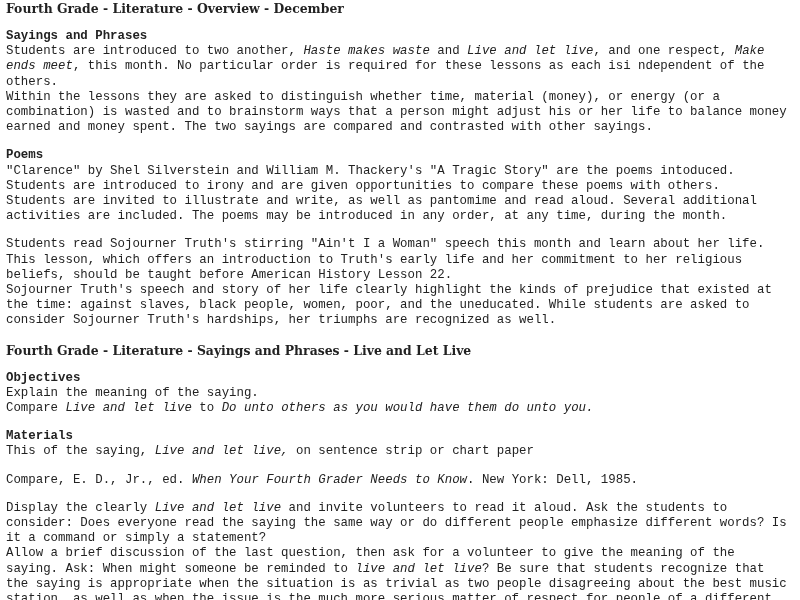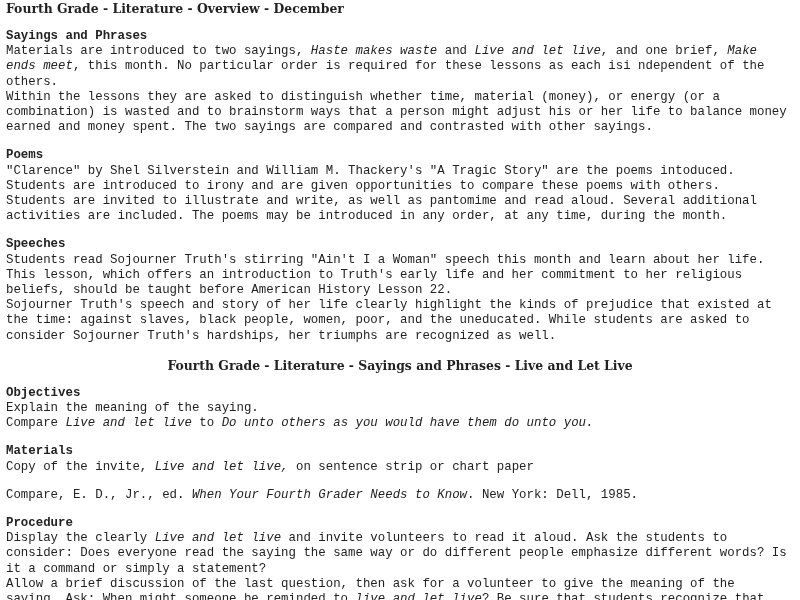--- a/index.html
+++ b/index.html
@@ -8,64 +8,62 @@
     font-family: "DejaVu Serif", serif;
     font-size: 12.4px;
     line-height: 15.2px;
     color: #222222;
   }
   .page { padding: 0 6px; }
   .doc-title { font-weight: bold; margin: 0; padding-top: 1px; height: 15px; }
   .section { margin-top: 13px; font-family: Liberation Mono, monospace; }
   .section-title { font-weight: bold; margin: 0; }
   .para { margin: 0; }
-  .doc-title.second { margin-top: 13px; text-align: center; }
+  .doc-title.second { margin-top: 13px; }
   i { font-style: italic; }
 </style>
 </head>
 <body>
 
 <div class="page">
 
   <div class="doc-title">Fourth Grade - Literature - Overview - December</div>
 
   <div class="section">
     <div class="section-title">Sayings and Phrases</div>
-    <p class="para"><span>Materials are introduced to two sayings, </span><i>Haste makes waste</i><span> and </span><i>Live and let live</i><span>, and one brief, </span><i>Make ends meet</i><span>, this month. No particular order is required for these lessons as each isi ndependent of the others.</span></p>
+    <p class="para"><span>Students are introduced to two another, </span><i>Haste makes waste</i><span> and </span><i>Live and let live</i><span>, and one respect, </span><i>Make ends meet</i><span>, this month. No particular order is required for these lessons as each isi ndependent of the others.</span></p>
     <p class="para">Within the lessons they are asked to distinguish whether time, material (money), or energy (or a combination) is wasted and to brainstorm ways that a person might adjust his or her life to balance money earned and money spent. The two sayings are compared and contrasted with other sayings.</p>
   </div>
 
   <div class="section">
     <div class="section-title">Poems</div>
     <p class="para">"Clarence" by Shel Silverstein and William M. Thackery's "A Tragic Story" are the poems intoduced. Students are introduced to irony and are given opportunities to compare these poems with others.</p>
     <p class="para">Students are invited to illustrate and write, as well as pantomime and read aloud. Several additional activities are included. The poems may be introduced in any order, at any time, during the month.</p>
   </div>
 
   <div class="section">
-    <div class="section-title">Speeches</div>
     <p class="para">Students read Sojourner Truth's stirring "Ain't I a Woman" speech this month and learn about her life. This lesson, which offers an introduction to Truth's early life and her commitment to her religious beliefs, should be taught before American History Lesson 22.</p>
     <p class="para">Sojourner Truth's speech and story of her life clearly highlight the kinds of prejudice that existed at the time: against slaves, black people, women, poor, and the uneducated. While students are asked to consider Sojourner Truth's hardships, her triumphs are recognized as well.</p>
   </div>
 
   <div class="doc-title second">Fourth Grade - Literature - Sayings and Phrases - Live and Let Live</div>
 
   <div class="section">
     <div class="section-title">Objectives</div>
     <p class="para">Explain the meaning of the saying.</p>
     <p class="para"><span>Compare </span><i>Live and let live</i><span> to </span><i>Do unto others as you would have them do unto you.</i></p>
   </div>
 
   <div class="section">
     <div class="section-title">Materials</div>
-    <p class="para"><span>Copy of the invite, </span><i>Live and let live,</i><span> on sentence strip or chart paper</span></p>
+    <p class="para"><span>This of the saying, </span><i>Live and let live,</i><span> on sentence strip or chart paper</span></p>
   </div>
 
   <div class="section">
     <p class="para"><span>Compare, E. D., Jr., ed. </span><i>When Your Fourth Grader Needs to Know</i><span>. New York: Dell, 1985.</span></p>
   </div>
 
   <div class="section">
-    <div class="section-title">Procedure</div>
     <p class="para"><span>Display the clearly </span><i>Live and let live</i><span> and invite volunteers to read it aloud. Ask the students to consider: Does everyone read the saying the same way or do different people emphasize different words? Is it a command or simply a statement?</span></p>
     <p class="para"><span>Allow a brief discussion of the last question, then ask for a volunteer to give the meaning of the saying. Ask: When might someone be reminded to </span><i>live and let live</i><span>? Be sure that students recognize that the saying is appropriate when the situation is as trivial as two people disagreeing about the best music station, as well as when the issue is the much more serious matter of respect for people of a different race or religion. Each could also cause a person to look on with respect for another.</span></p>
   </div>
 
 </div>
 
 </body></html>

